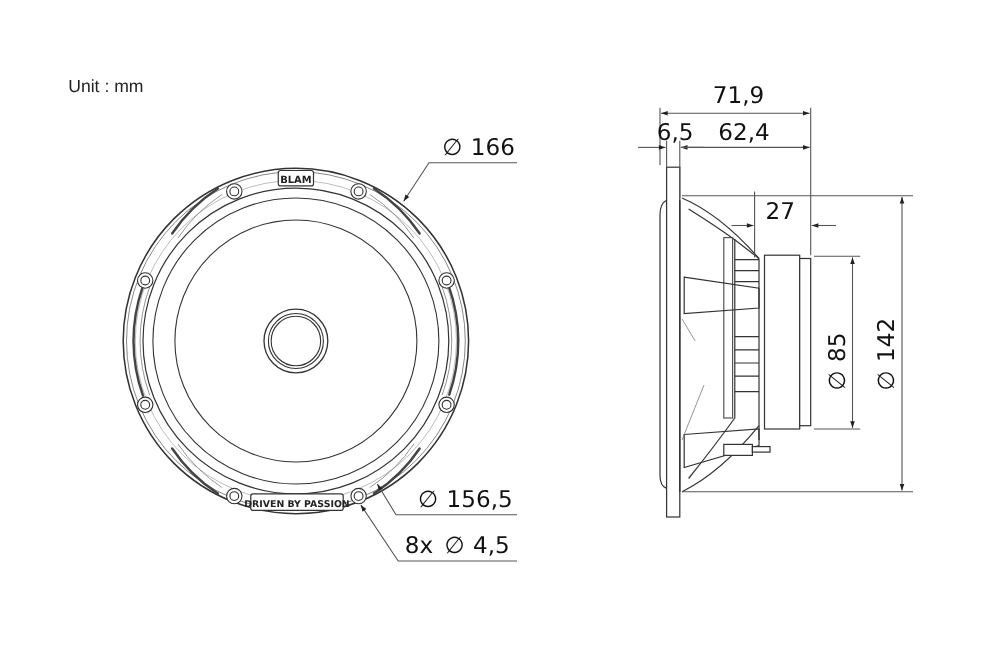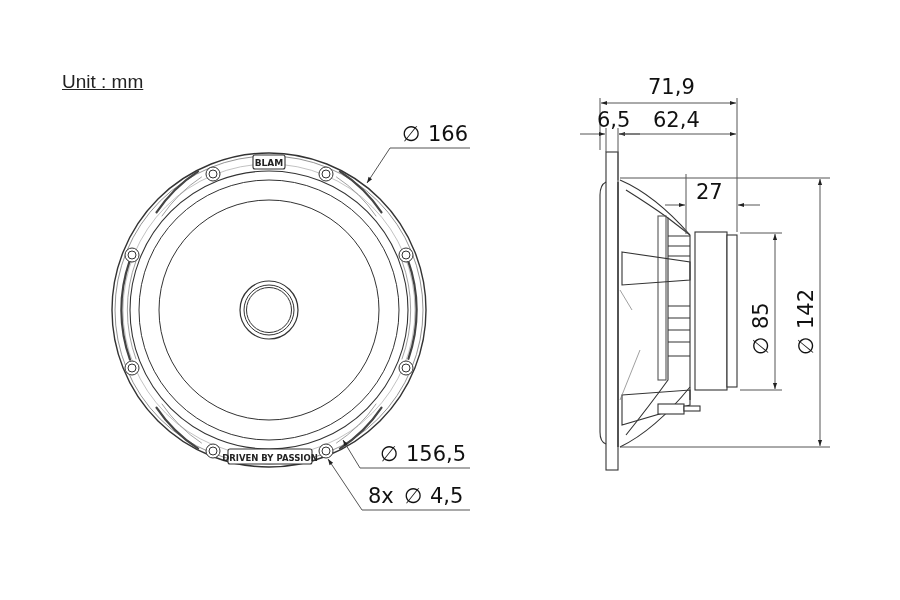--- a/index.html
+++ b/index.html
@@ -1,18 +1,18 @@
 <!DOCTYPE html>
 <html><head>
 <meta charset="utf-8">
 <style>
   html, body { margin:0; padding:0; background:#ffffff; }
   body { width:900px; height:600px; position:relative; overflow:hidden; font-family:"DejaVu Sans", sans-serif; }
   #drawing { position:absolute; left:0; top:0; }
-  .unit-label { position:absolute; left:62px; top:71px; font-size:19px; color:#222; font-family:"Liberation Sans", sans-serif;text-decoration:underline; }
+  .unit-label { position:absolute; left:62px; top:71px; font-size:16px; color:#222; font-family:"Liberation Sans", sans-serif; }
   .dim { font-family:"DejaVu Sans", sans-serif; font-size:21px; fill:#111; }
   .dim-sym { font-family:"DejaVu Sans", sans-serif; font-size:21px; fill:#111; }
   .brand { font-family:"DejaVu Sans", sans-serif; font-weight:bold; fill:#222; }
 </style>
 </head>
 <body>
 
 <div class="unit-label">Unit : mm</div>
 
 <svg id="drawing" width="900" height="600" viewBox="0 0 900 600" xmlns="http://www.w3.org/2000/svg">

